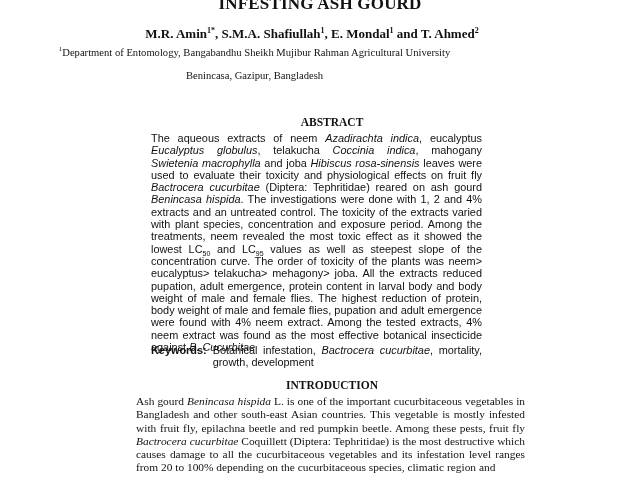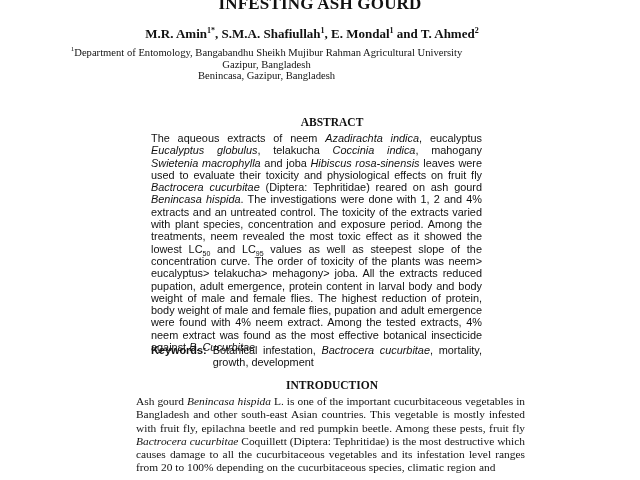--- a/index.html
+++ b/index.html
@@ -9,21 +9,21 @@
   .title {
     position: absolute; top: -6px; left: 0; width: 640px; text-align: center;
     font-size: 17px; font-weight: bold; letter-spacing: 0.2px;
   }
   .authors {
     position: absolute; top: 26px; left: 0; width: 624px; text-align: center;
     font-size: 13px; font-weight: bold;
   }
   .authors sup { font-size: 8px; vertical-align: super; line-height: 0; }
   .affil {
-    position: absolute; left: 12px; width: 509px; text-align: center;
+    position: absolute; left: 0; width: 509px; text-align: center;
     font-size: 10.6px; line-height: 11.5px;
   }
   .affil sup { font-size: 7px; vertical-align: super; line-height: 0; }
   .abstract-heading {
     position: absolute; top: 116px; left: 0; width: 664px; text-align: center;
     font-size: 11.5px; font-weight: bold;
   }
   .abstract {
     position: absolute; top: 132px; left: 151px; width: 331px;
     font-size: 10.9px; line-height: 12.3px; text-align: justify;
@@ -47,21 +47,20 @@
 </style>
 </head>
 <body>
 
 <div class="title serif">INFESTING ASH GOURD</div>
 
 <div class="authors serif"><span>M.R. Amin</span><sup>1*</sup><span>, </span><span>S.M.A. Shafiullah</span><sup>1</sup><span>, </span><span>E. Mondal</span><sup>1</sup><span> and </span><span>T. Ahmed</span><sup>2</sup><span></span></div>
 
 <div class="affil serif" style="top:47px">
   <div><sup>1</sup><span>Department of Entomology, Bangabandhu Sheikh Mujibur Rahman Agricultural University</span></div>
-  <div>Gazipur, Bangladesh</div>
 </div>
 <div class="affil serif" style="top:70px">
   <div>Benincasa, Gazipur, Bangladesh</div>
 </div>
 
 <div class="abstract-heading serif">ABSTRACT</div>
 <div class="abstract sans"><span>The aqueous extracts of neem </span><i>Azadirachta indica</i><span>, eucalyptus </span><i>Eucalyptus globulus</i><span>, telakucha </span><i>Coccinia indica</i><span>, mahogany </span><i>Swietenia macrophylla</i><span> and joba </span><i>Hibiscus rosa-sinensis</i><span> leaves were used to evaluate their toxicity and physiological effects on fruit fly </span><i>Bactrocera cucurbitae</i><span> (Diptera: Tephritidae) reared on ash gourd </span><i>Benincasa hispida</i><span>. The investigations were done with 1, 2 and 4% extracts and an untreated control. The toxicity of the extracts varied with plant species, concentration and exposure period. Among the treatments, neem revealed the most toxic effect as it showed the lowest LC</span><sub>50</sub><span> and LC</span><sub>95</sub><span> values as well as steepest slope of the concentration curve. The order of toxicity of the plants was neem&gt; eucalyptus&gt; telakucha&gt; mehagony&gt; joba. All the extracts reduced pupation, adult emergence, protein content in larval body and body weight of male and female flies. The highest reduction of protein, body weight of male and female flies, pupation and adult emergence were found with 4% neem extract. Among the tested extracts, 4% neem extract was found as the most effective botanical insecticide against </span><i>B. Cucurbitae</i></div>
 
 <div class="keywords sans">
   <span class="kw-label">Keywords:</span>

